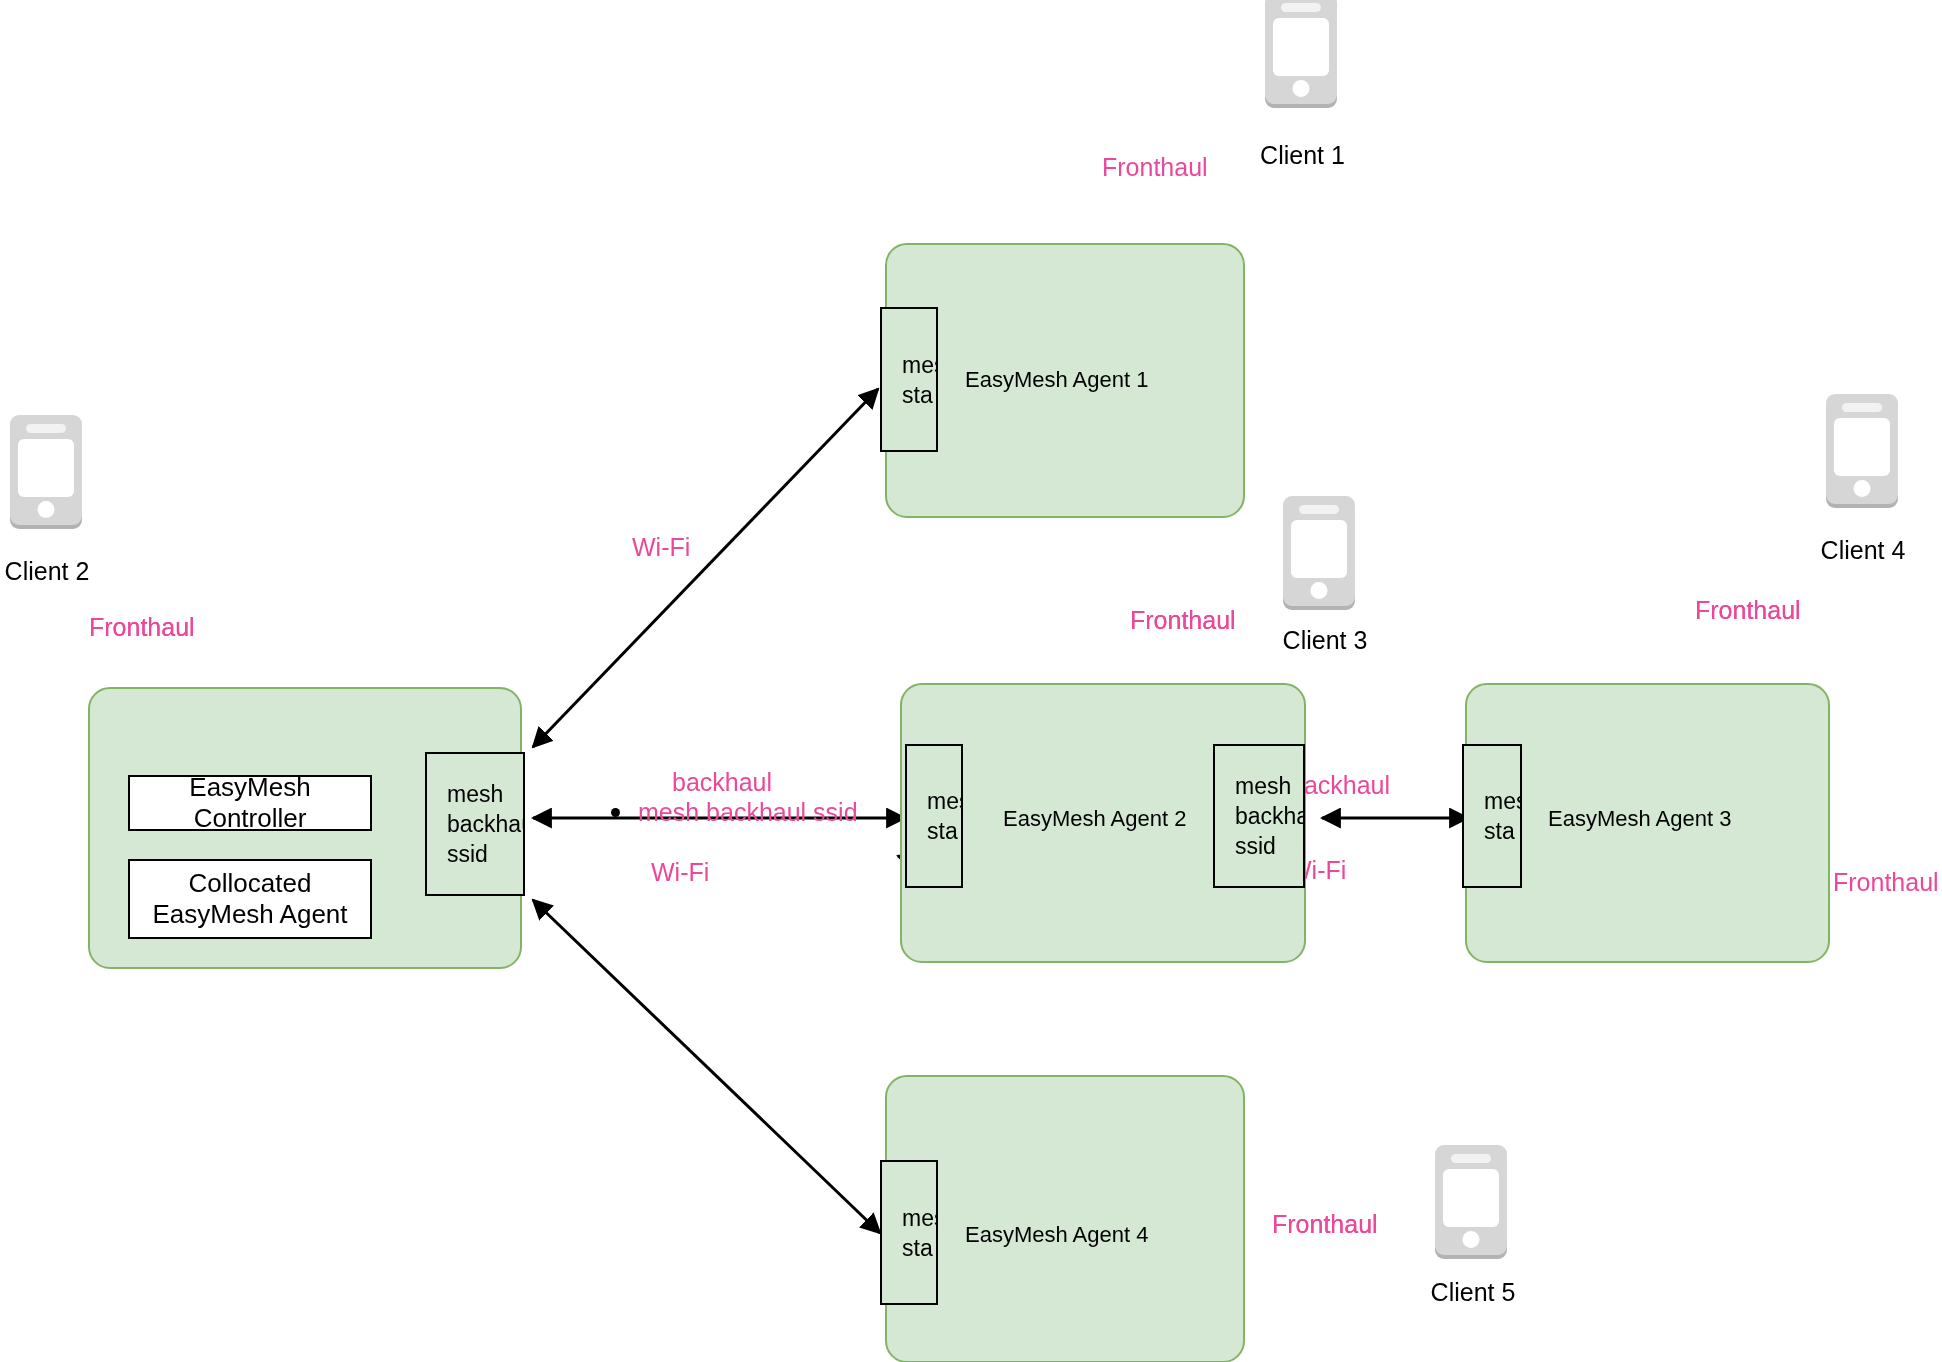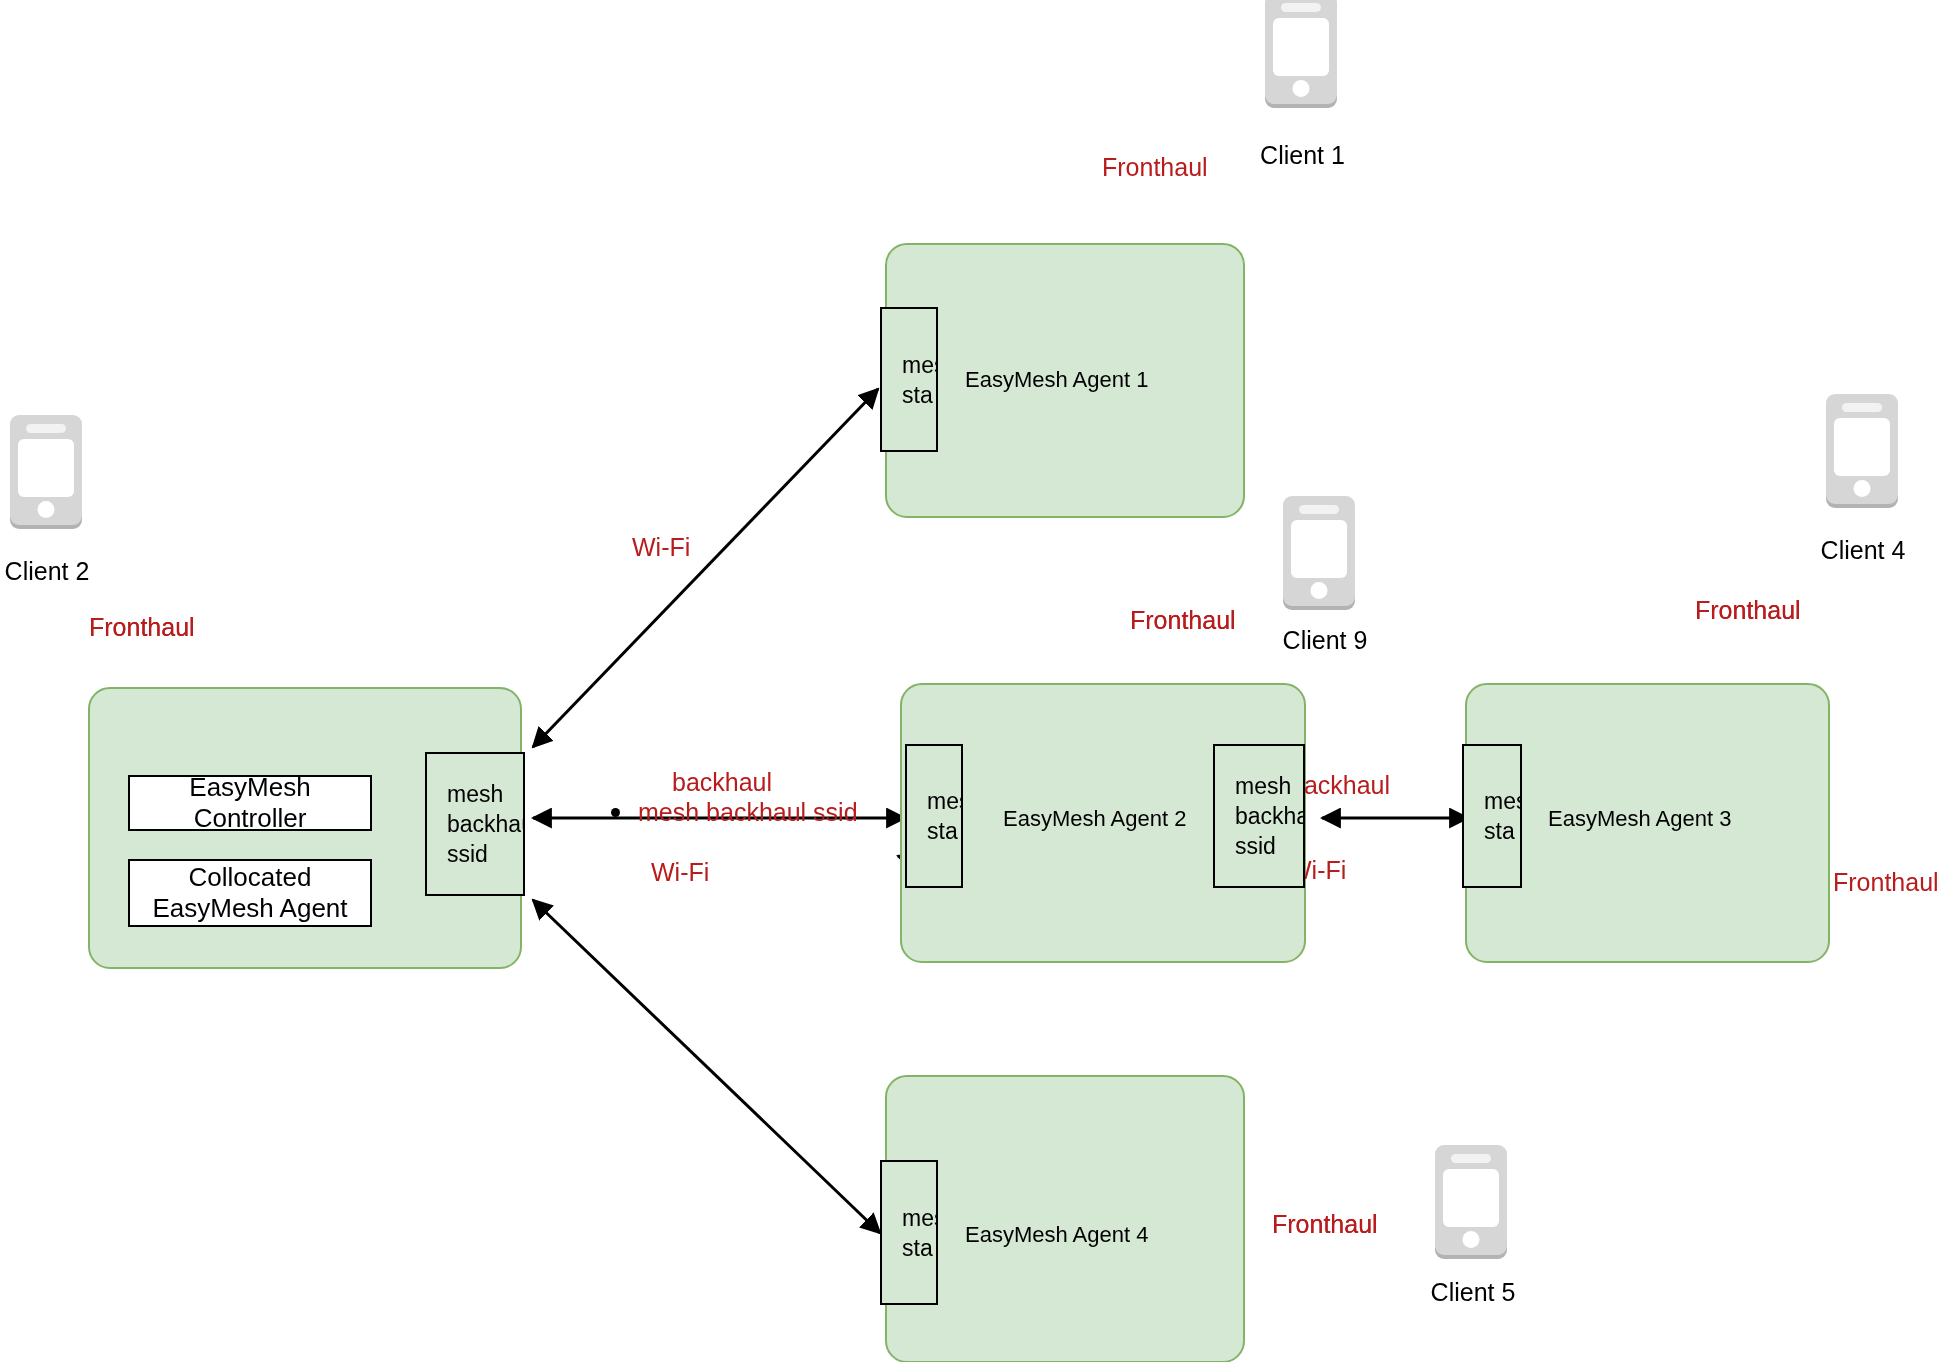--- a/index.html
+++ b/index.html
@@ -72,21 +72,21 @@
     align-items: center;
     overflow: hidden;
   }
 
   
   .label {
     position: absolute;
     font-size: 25px;
     line-height: 30px;
     white-space: nowrap;
-    color: #b91c1c;
+    color: #ec4899;
   }
 
   
   .phone {
     position: absolute;
     width: 72px;
     height: 110px;
     background: #d6d6d6;
     border-radius: 9px;
     box-shadow: 0 4px 0 0 #b3b3b3;
@@ -179,21 +179,21 @@
     <div class="home"></div>
   </div>
   <div class="client-label" style="left:2px; top:556px; width:90px;">Client 2</div>
   <div class="label" style="left:89px; top:612px;">Fronthaul</div>
 
   <div class="phone" style="left:1283px; top:496px;">
     <div class="speaker"></div>
     <div class="screen"></div>
     <div class="home"></div>
   </div>
-  <div class="client-label" style="left:1280px; top:625px; width:90px;">Client 9</div>
+  <div class="client-label" style="left:1280px; top:625px; width:90px;">Client 3</div>
   <div class="label" style="left:1130px; top:605px;">Fronthaul</div>
 
   <div class="phone" style="left:1826px; top:394px;">
     <div class="speaker"></div>
     <div class="screen"></div>
     <div class="home"></div>
   </div>
   <div class="client-label" style="left:1818px; top:535px; width:90px;">Client 4</div>
   <div class="label" style="left:1695px; top:595px;">Fronthaul</div>
 
@@ -205,21 +205,21 @@
   <div class="client-label" style="left:1428px; top:1277px; width:90px;">Client 5</div>
   <div class="label" style="left:1272px; top:1209px;">Fronthaul</div>
 
   <div class="node-box" style="left:885px; top:243px; width:360px; height:275px;"></div>
   <div class="node-title" style="left:965px; top:364px;">EasyMesh Agent 1</div>
   <div class="port-rect" style="left:880px; top:307px; width:58px; height:145px;">mesh
 sta</div>
 
   <div class="node-box" style="left:88px; top:687px; width:434px; height:282px;"></div>
   <div class="inner-rect" style="left:128px; top:775px; width:244px; height:56px;">EasyMesh Controller</div>
-  <div class="inner-rect" style="left:128px; top:859px; width:244px; height:68px;">Collocated EasyMesh Agent</div>
+  <div class="inner-rect" style="left:128px; top:859px; width:244px; height:80px;">Collocated EasyMesh Agent</div>
   <div class="port-rect" style="left:425px; top:752px; width:100px; height:144px;">mesh
 backhaul
 ssid</div>
   <div class="label" style="left:89px; top:612px;">Fronthaul</div>
 
   <div class="node-box" style="left:900px; top:683px; width:406px; height:280px;"></div>
   <div class="node-title" style="left:1003px; top:803px;">EasyMesh Agent 2</div>
   <div class="port-rect" style="left:905px; top:744px; width:58px; height:144px;">mesh
 sta</div>
 

